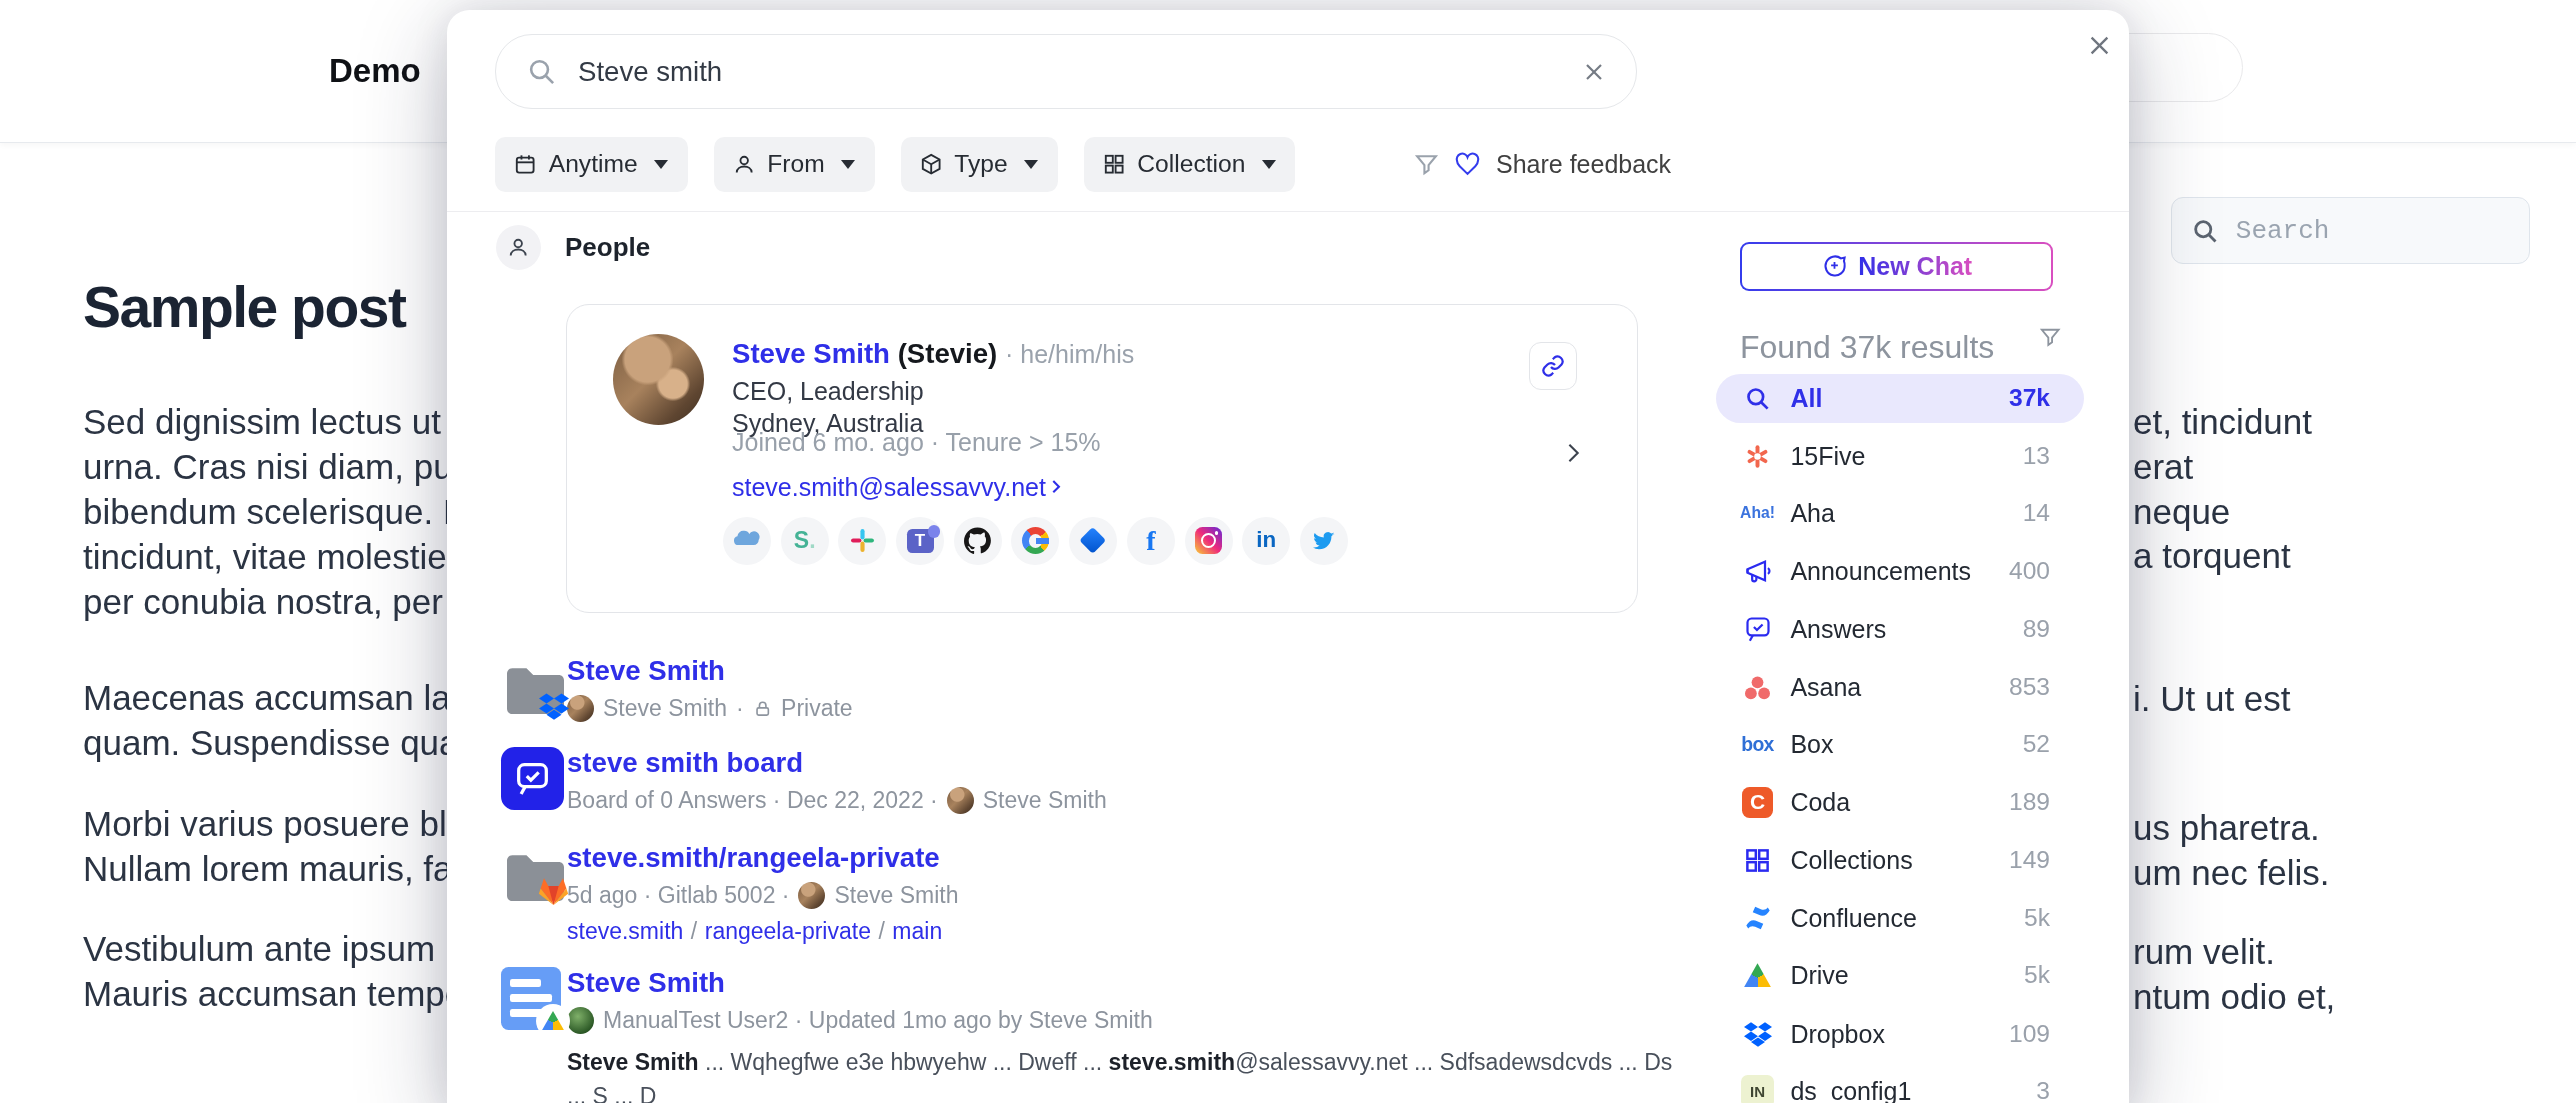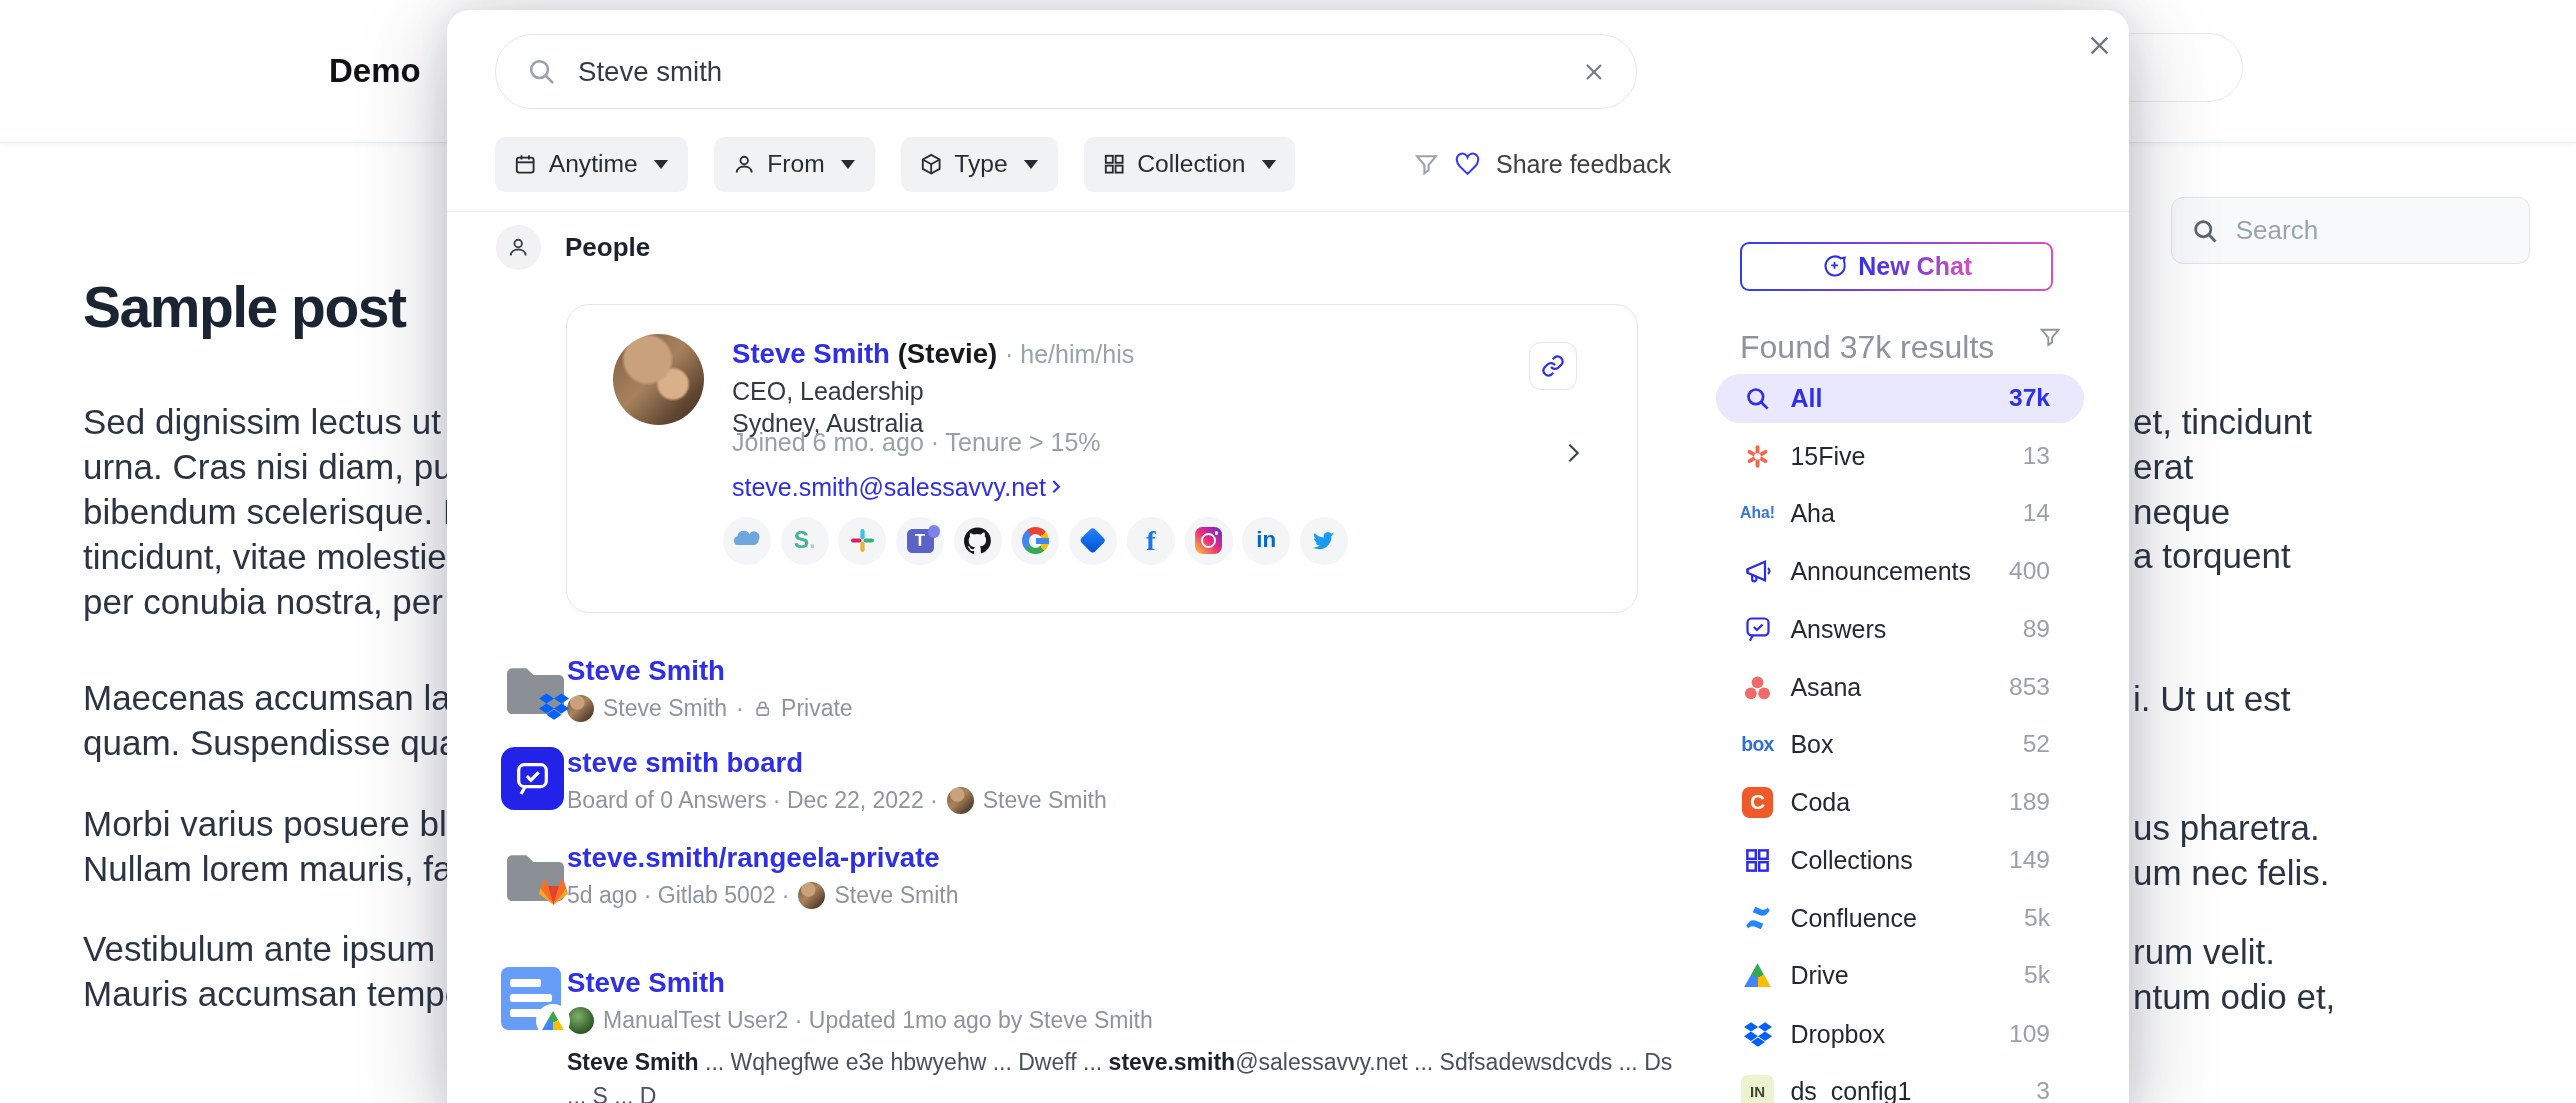--- a/index.html
+++ b/index.html
@@ -8,21 +8,21 @@
   svg{display:block}
 
   
   .bg-header{position:absolute;left:0;top:0;width:2576px;height:143px;background:#fff;
     border-bottom:1.5px solid #e7eaee;box-shadow:0 2.2px 6px rgba(0,0,0,.04);z-index:1}
   .brand{position:absolute;left:329px;top:0;line-height:142px;font-size:33px;font-weight:700;color:#0f1115}
   .bg-pill{position:absolute;left:2007px;top:33px;width:236px;height:69px;border:1.5px solid #e9e9eb;
     border-radius:35px;background:#fff;z-index:1}
   .bg-search{position:absolute;left:2171px;top:197px;width:359px;height:67px;border:1.5px solid #dfe5ec;
     border-radius:12px;background:#f7f9fb;display:flex;align-items:center;padding:0 19.4px;gap:16.4px;z-index:1}
-  .bg-search input{border:0;outline:0;background:transparent;font-family:Liberation Sans, sans-serif;
+  .bg-search input{border:0;outline:0;background:transparent;font-family:Liberation Mono, monospace;
     font-size:26px;color:#15803d;width:253px}
   .bg-search input::placeholder{color:#9aa4b0}
   .post-title{position:absolute;left:83px;top:274px;font-size:57px;font-weight:800;
     letter-spacing:-1.5px;color:#1b2433;z-index:1}
   .colL{position:absolute;left:83px;width:388px;overflow:hidden;z-index:1}
   .colL div,.fragR{font-size:35px;line-height:45px;color:#2b3443;white-space:nowrap}
   .fragR{position:absolute;left:2133px;z-index:1}
 
   
   .modal{position:absolute;left:447px;top:9.7px;width:1682px;height:1099px;background:#fff;
@@ -418,20 +418,23 @@
         </span>
       </div>
     </div>
     <div class="rb">
       <span class="rtitle">steve.smith/rangeela-private</span>
       <div class="rmeta">
         <span>5d ago · Gitlab 5002 ·</span>
         <span class="mini-av"></span>
         <span>Steve Smith</span>
       </div>
+      <div class="rpath">
+        <a>steve.smith</a><i>/</i><a>rangeela-private</a><i>/</i><a>main</a>
+      </div>
     </div>
   </div>
 
   <div class="result" style="top:956px">
     <div class="ric">
       <div class="docic">
         <div class="ln" style="width:31px"></div>
           <div class="ln" style="width:42px"></div>
           <div class="ln" style="width:36px"></div>
         <span class="drivebadge">

